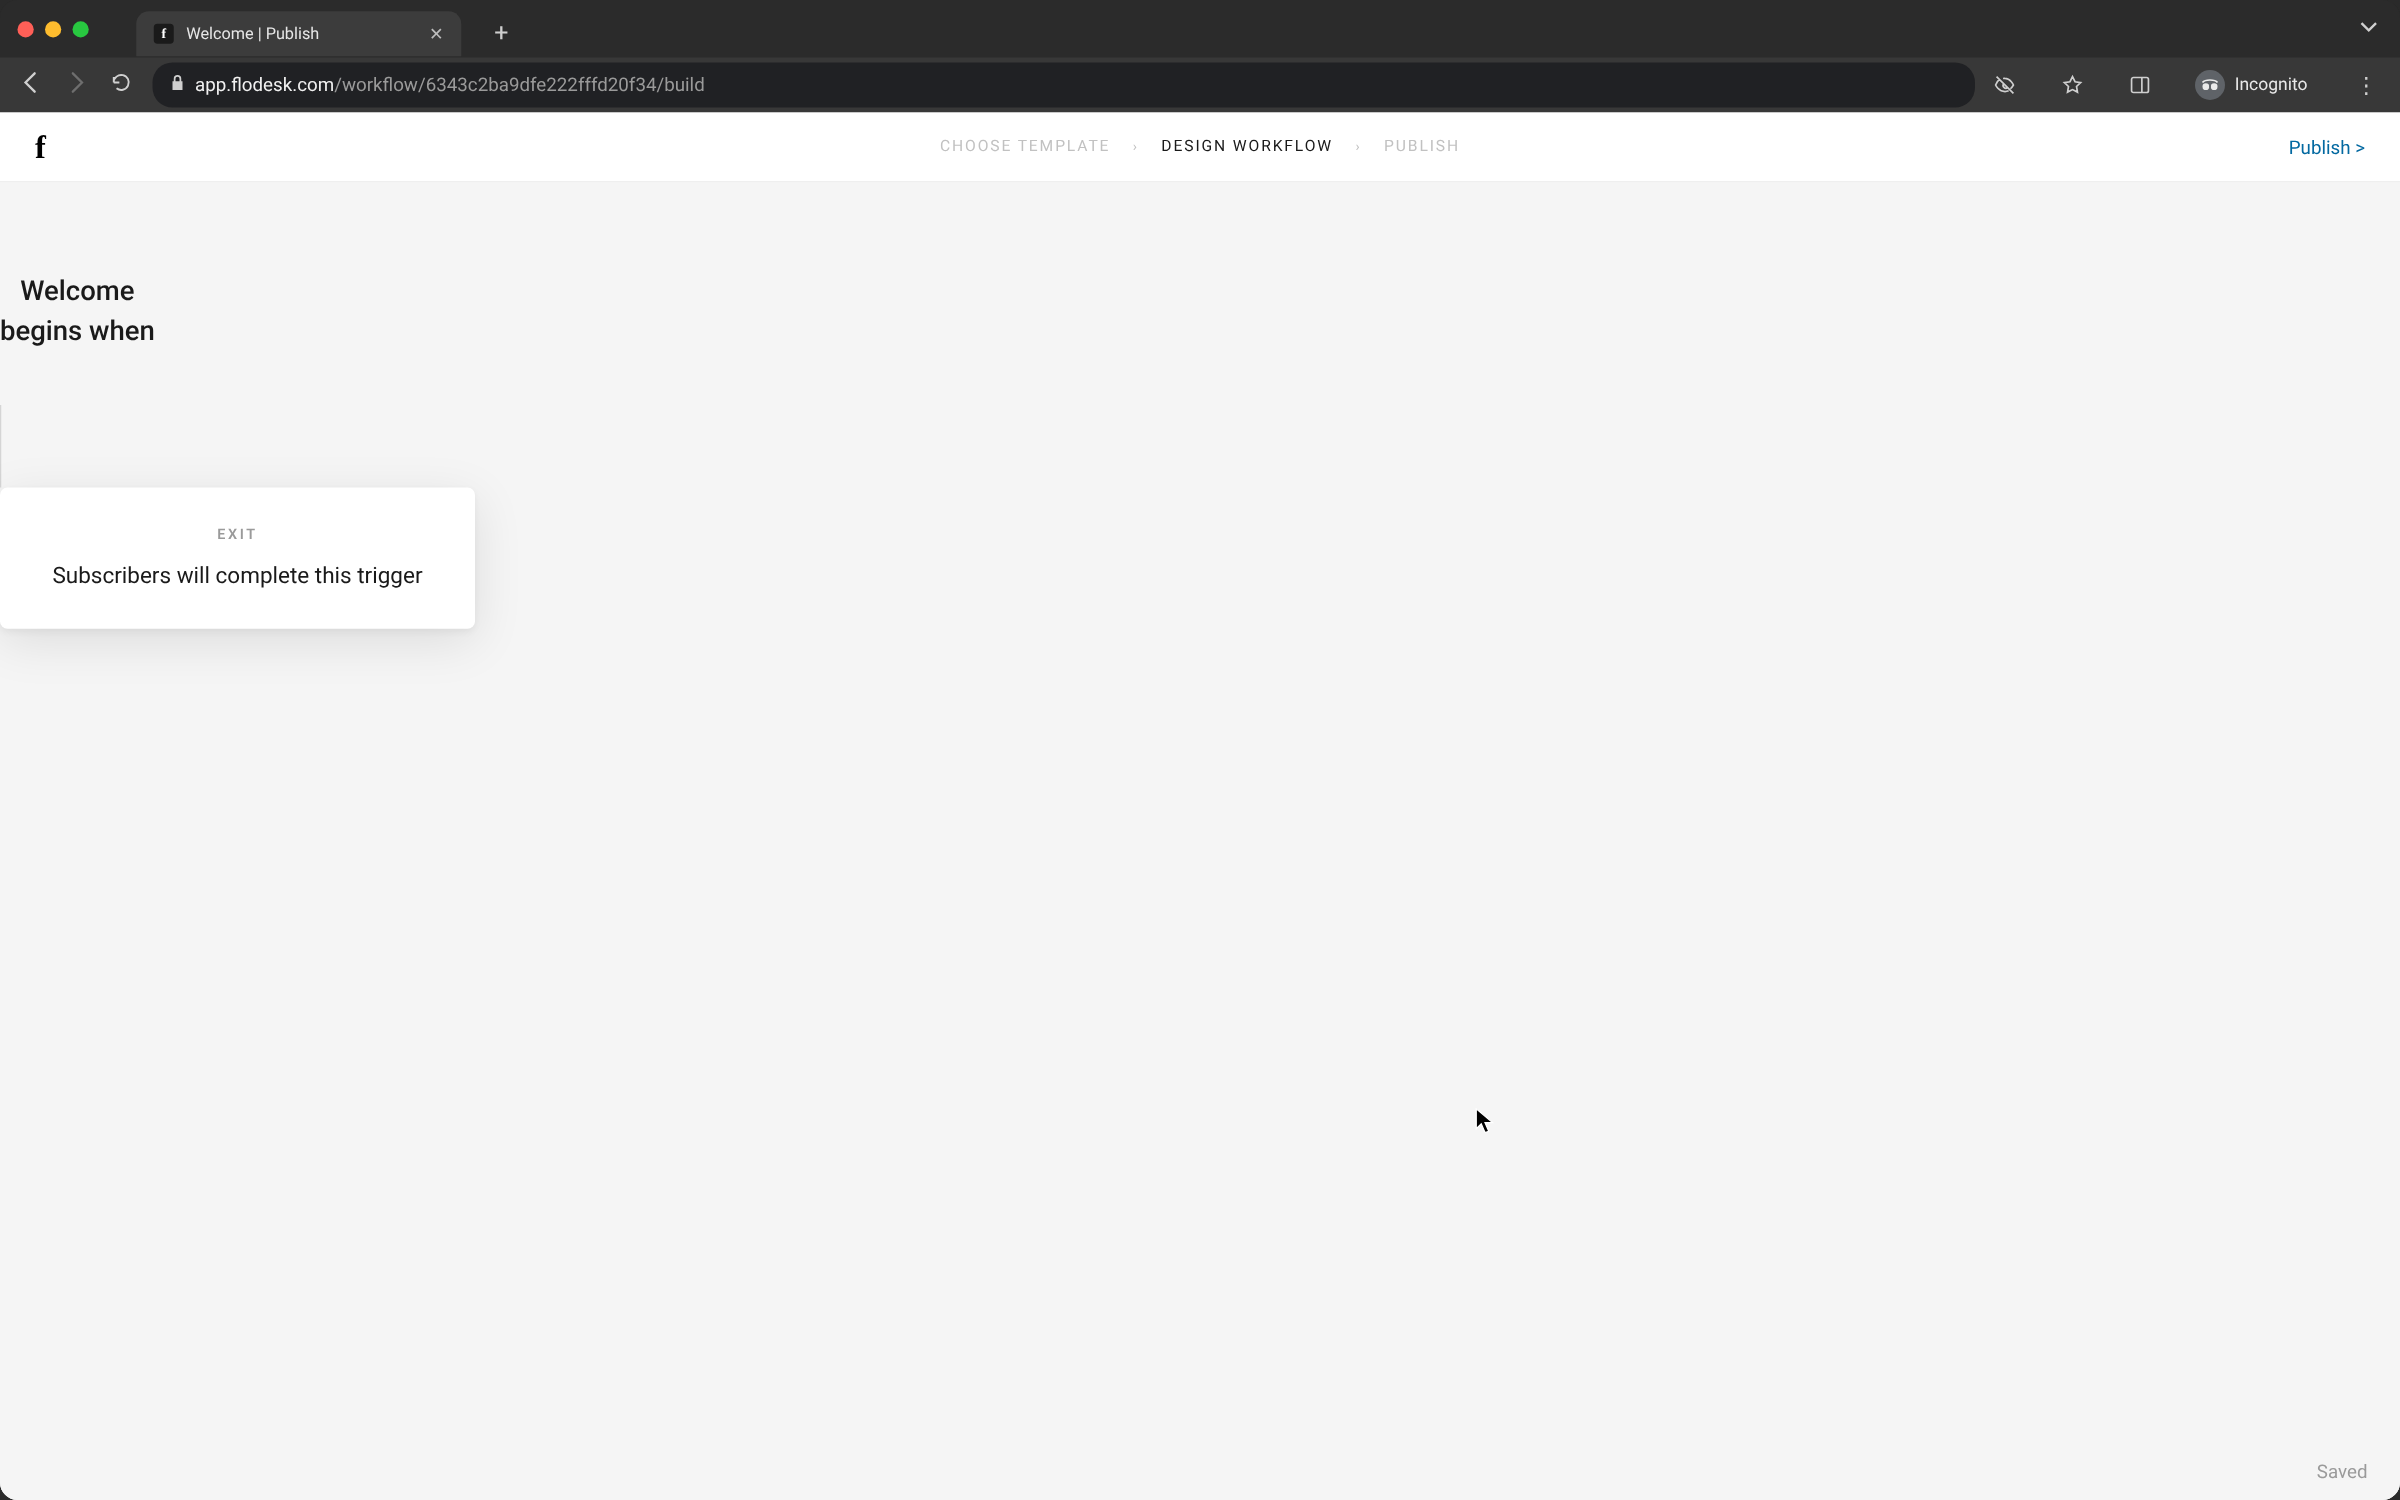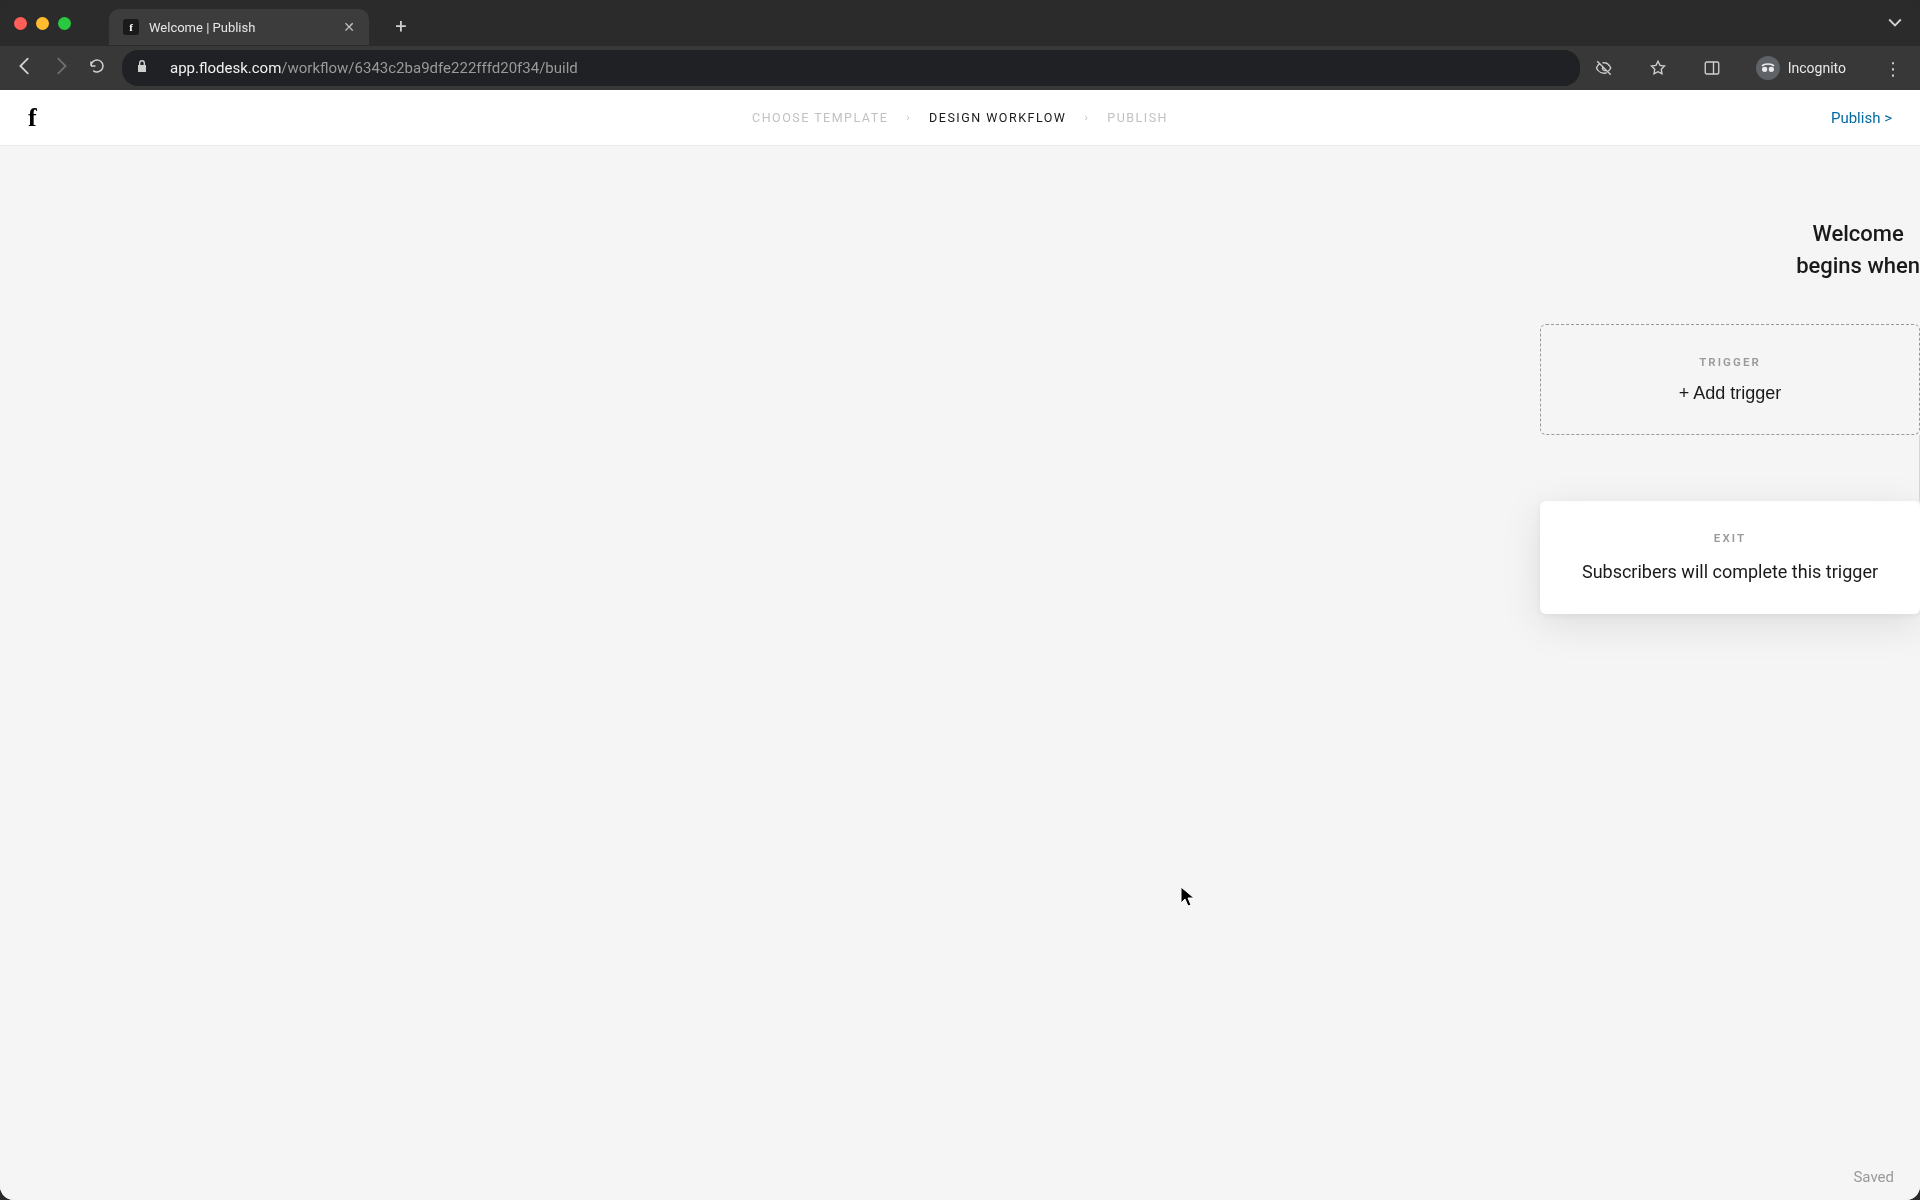--- a/index.html
+++ b/index.html
@@ -79,21 +79,21 @@
   .nav-ic.dim { color:#6e6e6e; }
   .reload svg { width:18px; height:18px; stroke:#d0d0d0; fill:none; stroke-width:2; }
 
   .omnibox {
     flex:1;
     background:#202124;
     height: 36px;
     border-radius: 16px;
     display:flex; align-items:center;
     padding: 0 14px;
-    gap:22px;
+    gap:8px;
     font-size: 15px;
     color:#e8e8e8;
   }
   .lock svg { width:12px; height:14px; fill:#cfcfcf; }
   .url .host { color:#f1f1f1; }
   .url .path { color:#9a9a9a; }
 
   .addr-right { display:flex; align-items:center; gap:34px; }
   .addr-right .ic { width:20px; height:20px; display:flex; align-items:center; justify-content:center; color:#cfcfcf; }
   .addr-right svg { width:18px; height:18px; stroke:#cfcfcf; fill:none; stroke-width:1.8; }
@@ -137,21 +137,21 @@
   .steps .sep { color:#c1c1c1; font-size:11px; }
   .publish-link {
     margin-left:auto; color:#0369a1; font-size:15px;
   }
 
   .canvas {
     flex:1;
     background:#f5f5f5;
     display:flex;
     flex-direction:column;
-    align-items:flex-end;
+    align-items:flex-start;
     padding-top: 72px;
     position:relative;
   }
   .heading {
     text-align:center;
     color:#1a1a1a;
     font-size:22px;
     line-height:1.45;
     font-weight:500;
     margin-bottom: 42px;
@@ -313,24 +313,20 @@
       <a class="publish-link">Publish &gt;</a>
     </div>
 
     <div class="canvas">
 
       <div class="heading">
         <div>Welcome</div>
         <div>begins when</div>
       </div>
 
-      <div class="node trigger-node">
-        <div class="node-label">TRIGGER</div>
-        <button class="trigger-add">+ Add trigger</button>
-      </div>
 
       <div class="connector"></div>
 
       <div class="node exit-node">
         <div class="node-label">EXIT</div>
         <div class="exit-text">Subscribers will complete this trigger</div>
       </div>
 
       <div class="saved">Saved</div>
 

